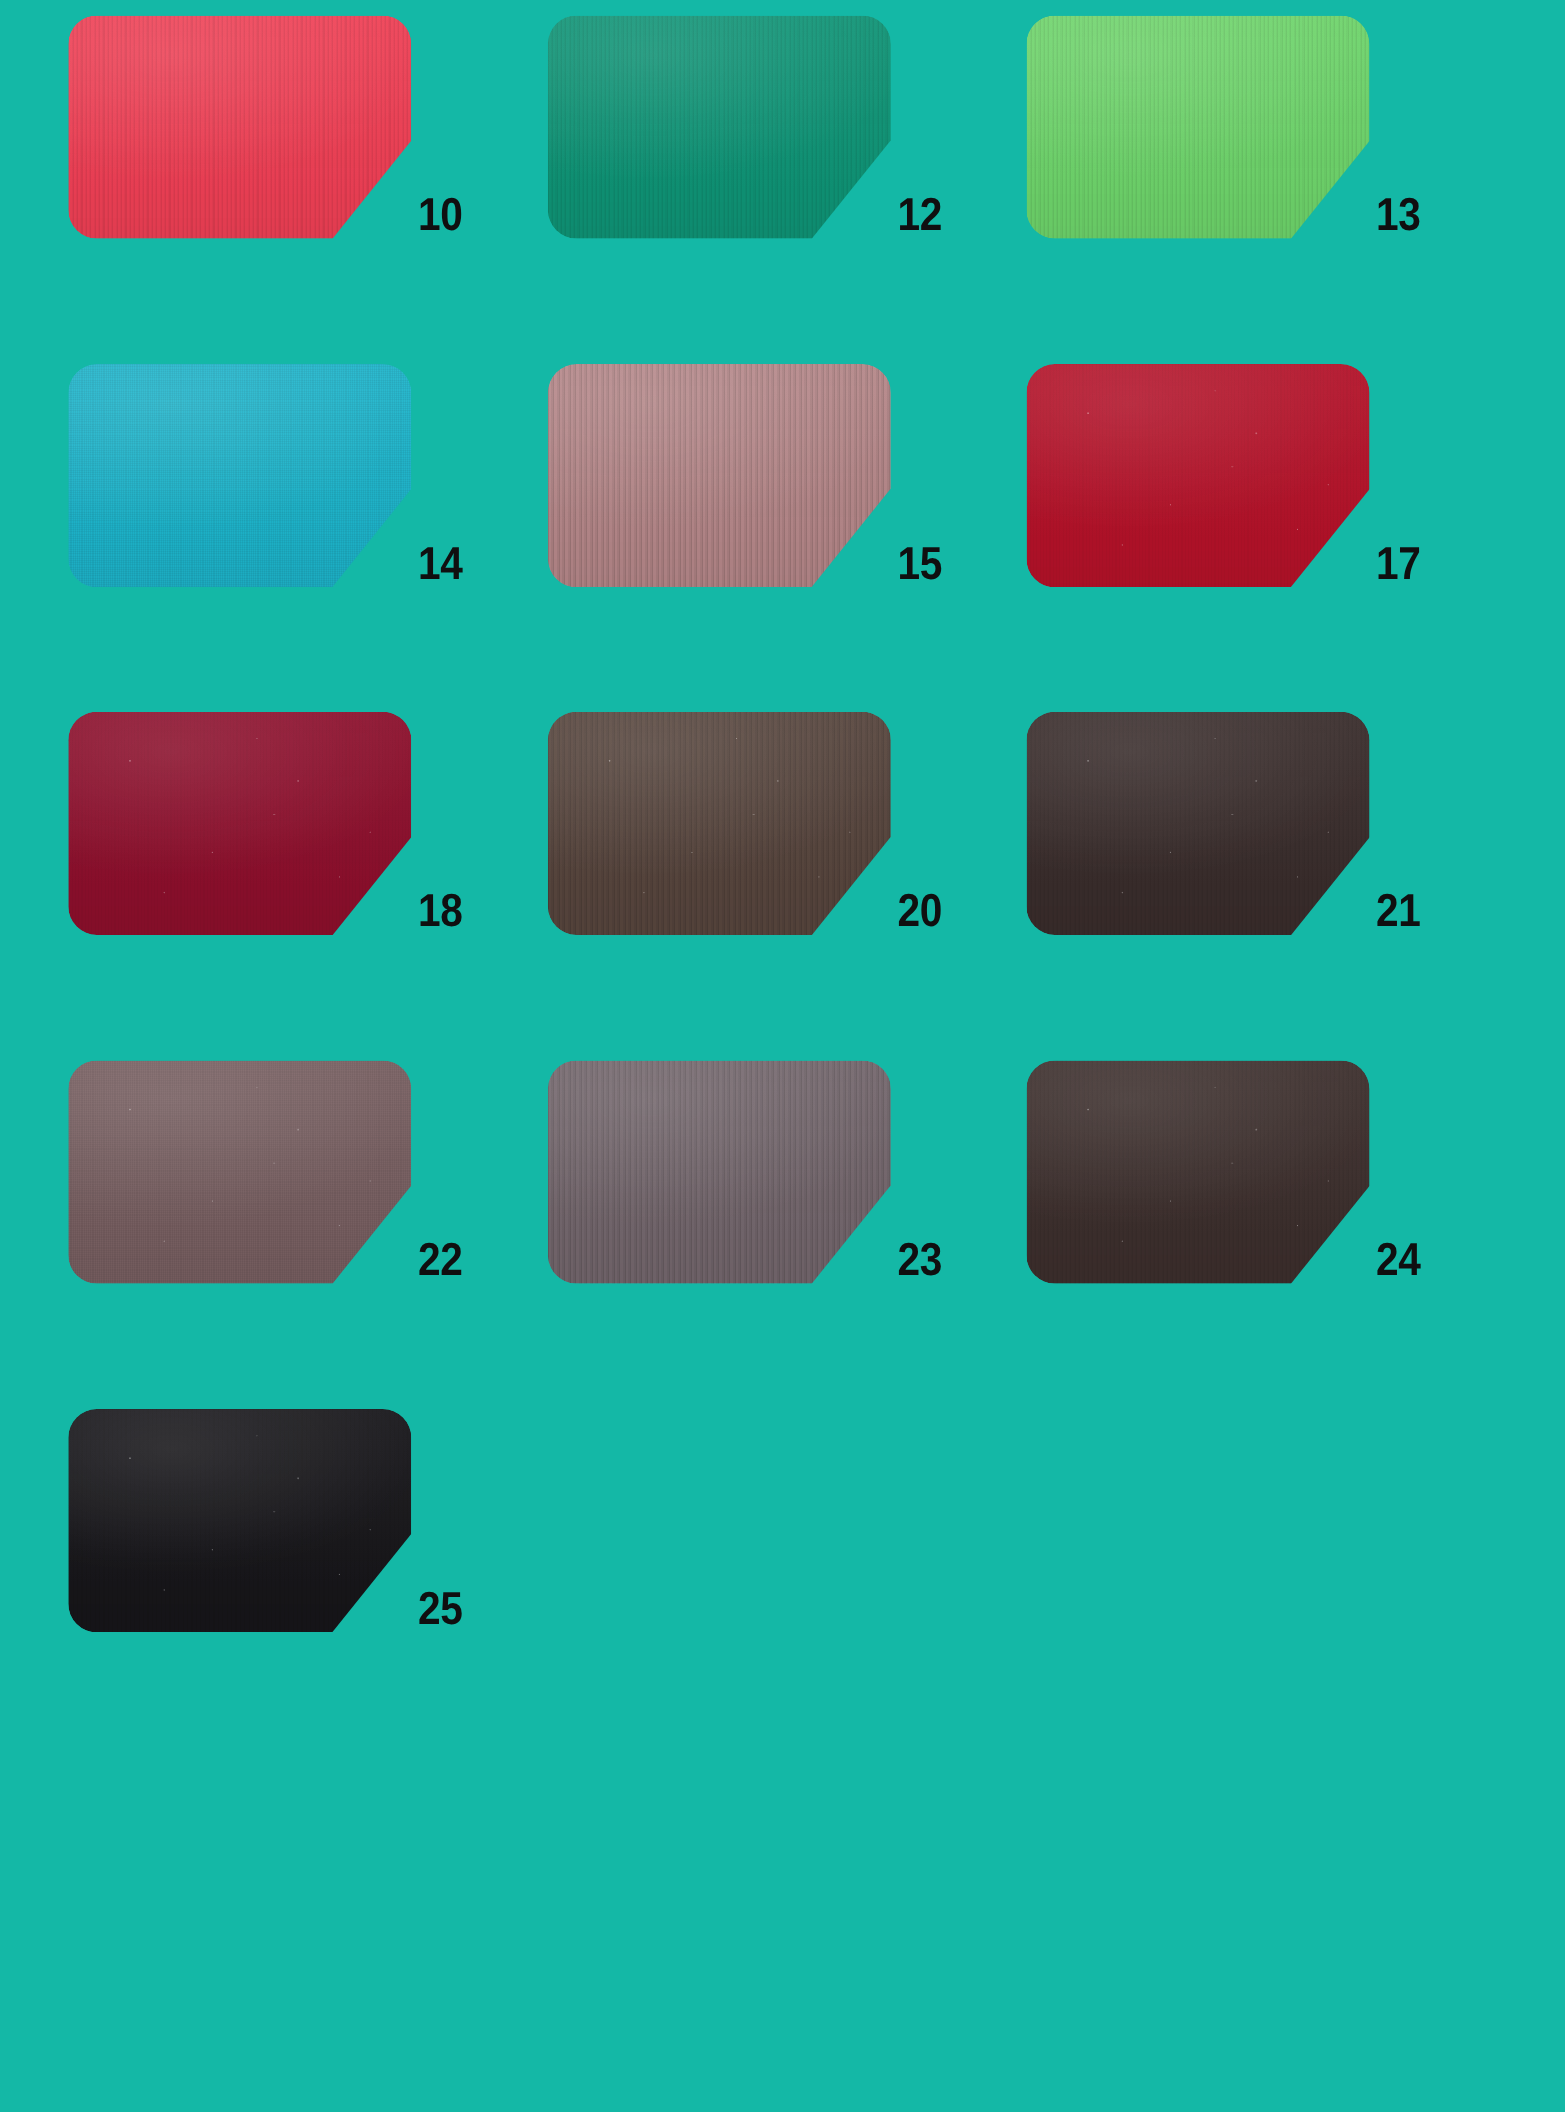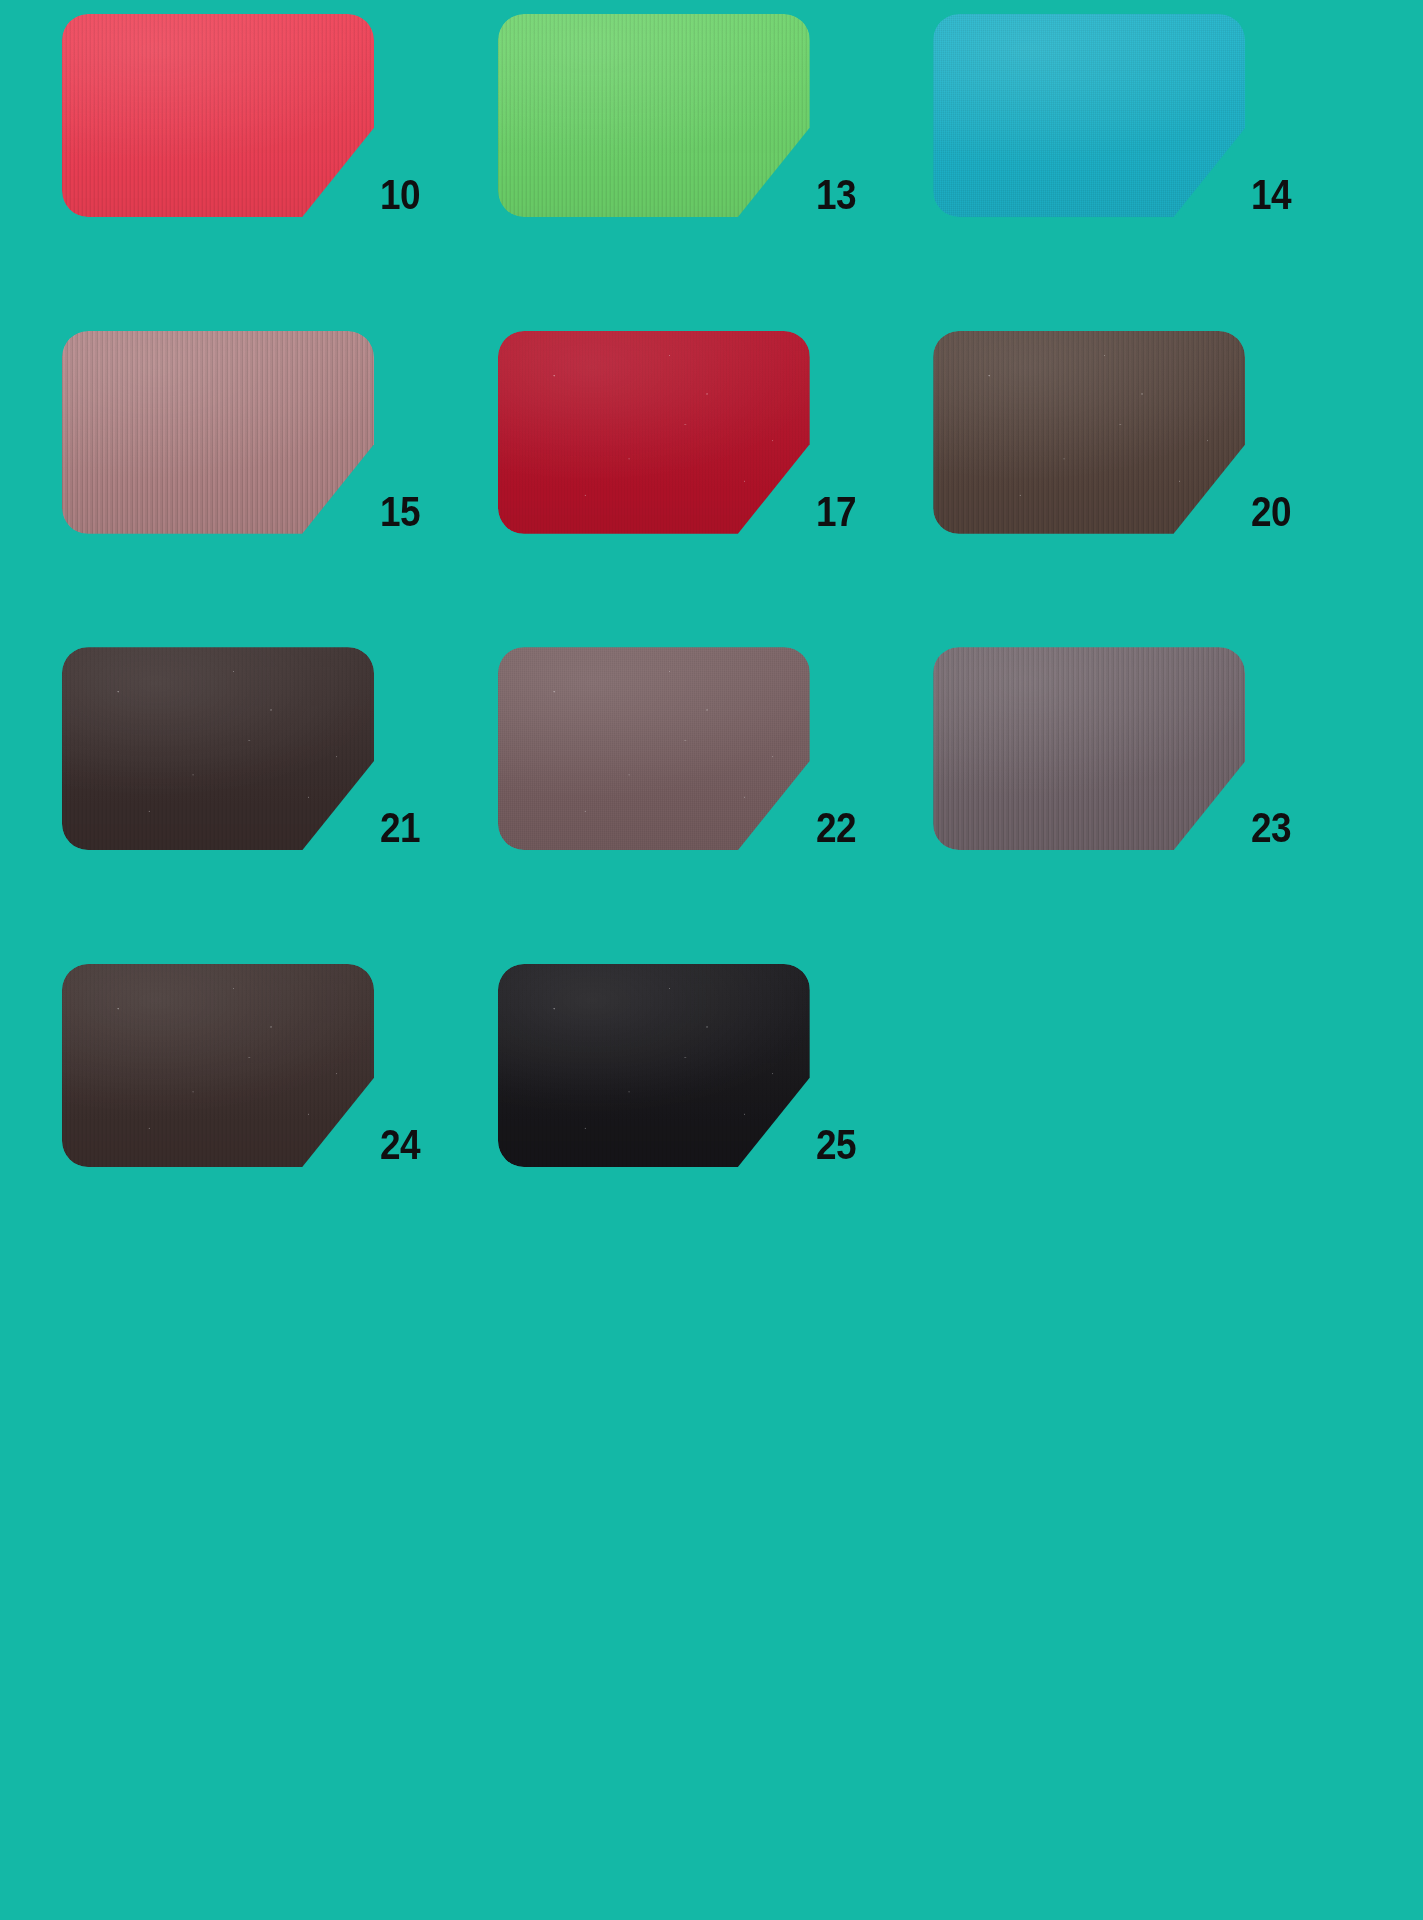--- a/index.html
+++ b/index.html
@@ -183,20 +183,29 @@
       <div class="swatch-cell">
         <div class="chip" title="bright red / watermelon">
           <div class="chip-fill" style="background: rgb(239, 64, 85);"></div>
           <div class="rib"></div>
           <div class="flecks"></div>
           <div class="sheen"></div>
         </div>
         <div class="swatch-number" style="color: rgb(16, 15, 16);">10</div>
       </div>
       <div class="swatch-cell">
+        <div class="chip" title="jade teal green">
+          <div class="chip-fill" style="background: rgb(15, 148, 118);"></div>
+          <div class="rib"></div>
+          <div class="flecks"></div>
+          <div class="sheen"></div>
+        </div>
+        <div class="swatch-number" style="color: rgb(16, 15, 16);">12</div>
+      </div>
+      <div class="swatch-cell">
         <div class="chip" title="lime green">
           <div class="chip-fill" style="background: rgb(110, 212, 107);"></div>
           <div class="rib"></div>
           <div class="flecks"></div>
           <div class="sheen"></div>
         </div>
         <div class="swatch-number" style="color: rgb(16, 15, 16);">13</div>
       </div>
       <div class="swatch-cell">
         <div class="chip weave-fine" title="turquoise cyan">
@@ -219,20 +228,29 @@
       <div class="swatch-cell">
         <div class="chip weave-smooth has-flecks" title="crimson red">
           <div class="chip-fill" style="background: rgb(179, 18, 41);"></div>
           <div class="rib"></div>
           <div class="flecks"></div>
           <div class="sheen"></div>
         </div>
         <div class="swatch-number" style="color: rgb(16, 15, 16);">17</div>
       </div>
       <div class="swatch-cell">
+        <div class="chip weave-smooth has-flecks" title="burgundy wine">
+          <div class="chip-fill" style="background: rgb(140, 15, 44);"></div>
+          <div class="rib"></div>
+          <div class="flecks"></div>
+          <div class="sheen"></div>
+        </div>
+        <div class="swatch-number" style="color: rgb(16, 15, 16);">18</div>
+      </div>
+      <div class="swatch-cell">
         <div class="chip weave-strong has-flecks" title="warm brown">
           <div class="chip-fill" style="background: rgb(88, 70, 62);"></div>
           <div class="rib"></div>
           <div class="flecks"></div>
           <div class="sheen"></div>
         </div>
         <div class="swatch-number" style="color: rgb(16, 15, 16);">20</div>
       </div>
       <div class="swatch-cell">
         <div class="chip has-flecks" title="dark espresso brown">

